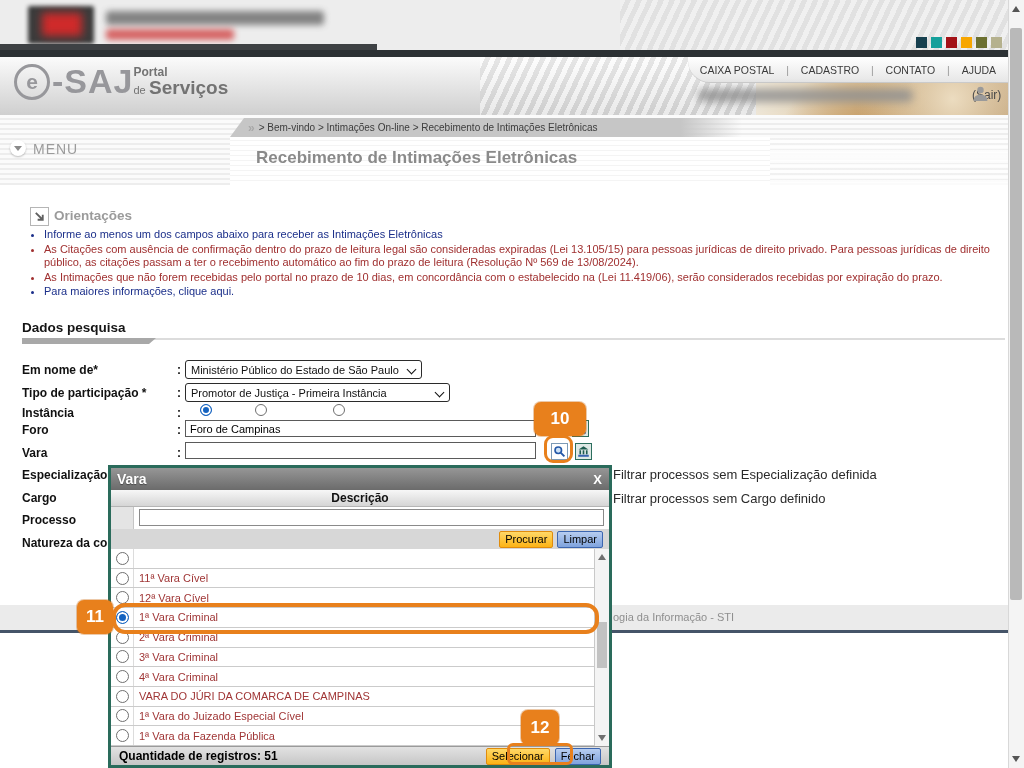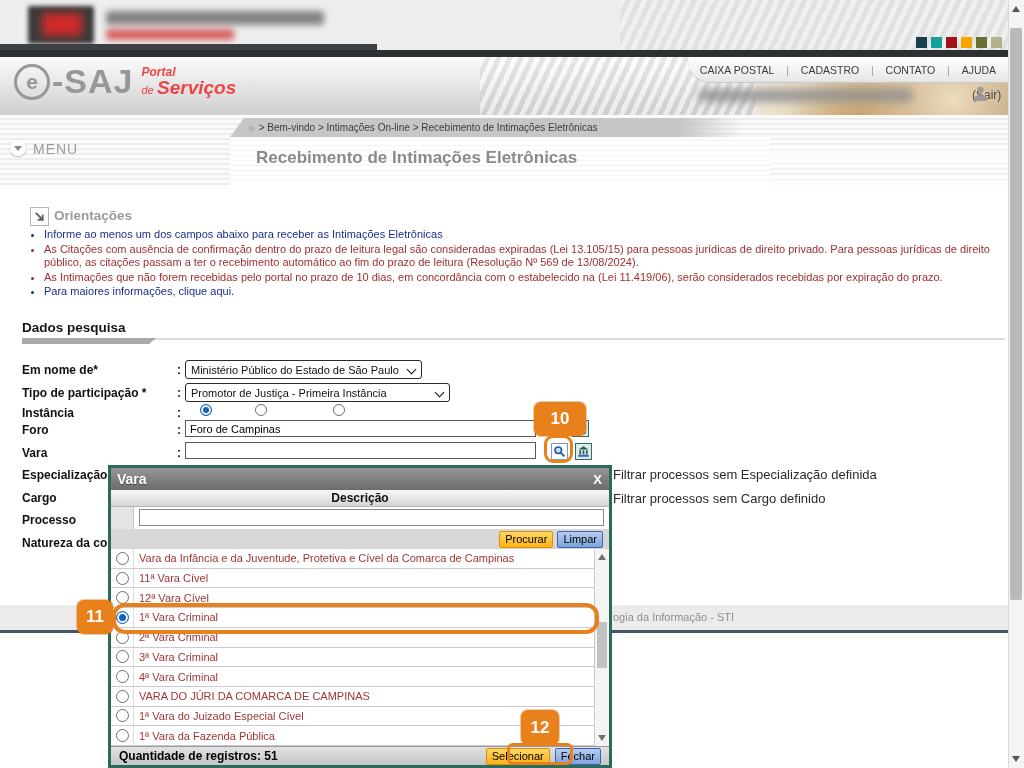--- a/index.html
+++ b/index.html
@@ -21,21 +21,21 @@
   #dark-bar{left:0;top:50px;width:1008px;height:7px;background:#2c3134;}
 
   
   #esaj-band{left:0;top:57px;width:1008px;height:58px;background:linear-gradient(#fbfbfb,#cfcfcf);}
   #band-stripes{left:480px;top:57px;width:528px;height:58px;
      background:repeating-linear-gradient(115deg,rgba(255,255,255,.55) 0 5px,rgba(205,205,205,.45) 5px 10px);}
   #esaj-logo{left:14px;top:62px;display:flex;align-items:center;color:#97979b;}
   .logo-e-circle{width:30px;height:30px;border:3px solid #97979b;border-radius:50%;display:flex;
      align-items:center;justify-content:center;font-size:21px;font-weight:bold;}
   .logo-saj{font-size:34px;font-weight:bold;letter-spacing:1px;margin-left:2px;}
-  .logo-stack{margin-left:8px;line-height:1;color:#ef4444;font-style:italic;}
+  .logo-stack{line-height:1;color:#737373;}
   .logo-portal{font-size:12px;font-weight:bold;}
   .logo-de{font-size:11px;}
   .logo-serv{font-size:19px;font-weight:bold;}
   #gavel-photo{left:756px;top:80px;width:252px;height:105px;
      background:
        radial-gradient(circle at 78% 18%,#ecdcc0 0%,rgba(236,220,192,0) 45%),
        radial-gradient(circle at 42% 62%,#c09357 0%,rgba(192,147,87,0) 52%),
        radial-gradient(circle at 92% 75%,#a8814e 0%,rgba(168,129,78,0) 60%),
        linear-gradient(100deg,#efe8da,#dcc5a0 40%,#c8a878 70%,#e0cdb2);}
   #nav-tab{left:688px;top:57px;width:320px;height:25px;background:linear-gradient(#ffffff,#e6e6e6);
@@ -328,21 +328,20 @@
     <div id="modal-actions">
       <span class="btn yellow">Procurar</span>
       <span class="btn blue">Limpar</span>
     </div>
     <div id="modal-list">
       <div id="modal-rows">
           <div class="mrow">
             <span class="rcell">
               <span class="radio" style="width: 13px; height: 13px;"></span>
             </span>
-            <span class="rtext">Vara da Infância e da Juventude, Protetiva e Cível da Comarca de Campinas</span>
           </div>
           <div class="mrow">
             <span class="rcell">
               <span class="radio" style="width: 13px; height: 13px;"></span>
             </span>
             <span class="rtext">11ª Vara Cível</span>
           </div>
           <div class="mrow">
             <span class="rcell">
               <span class="radio" style="width: 13px; height: 13px;"></span>

